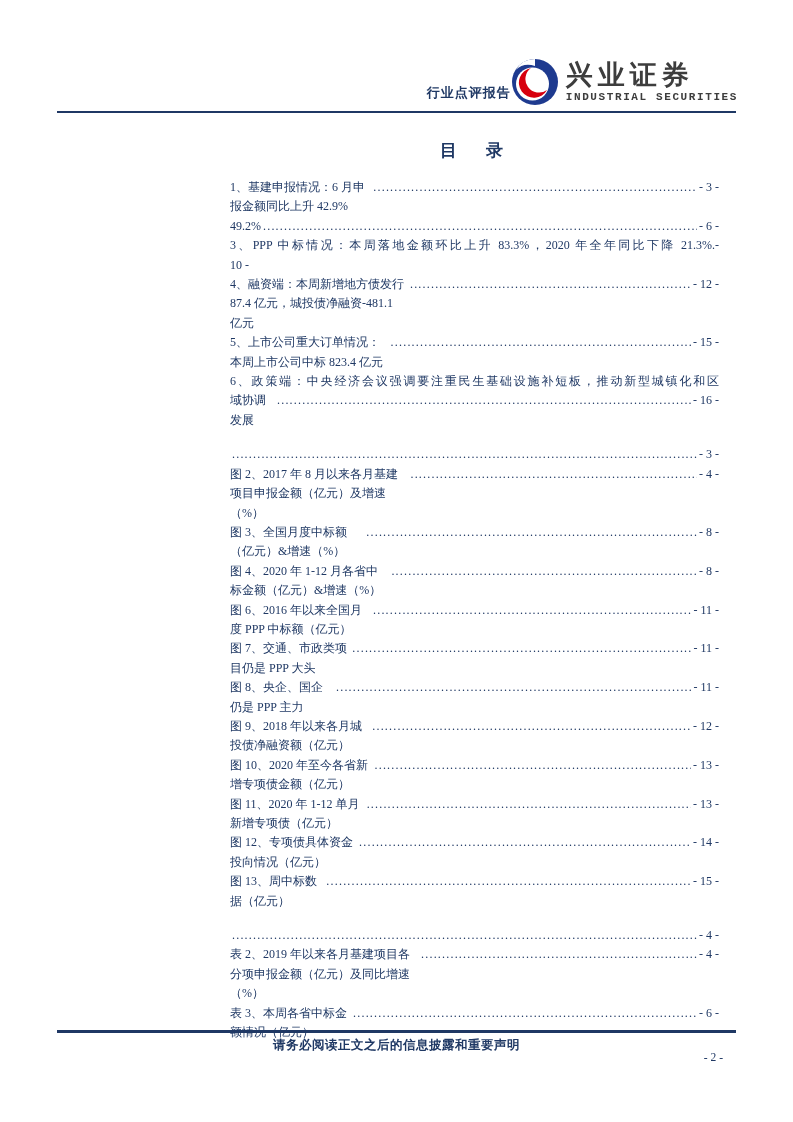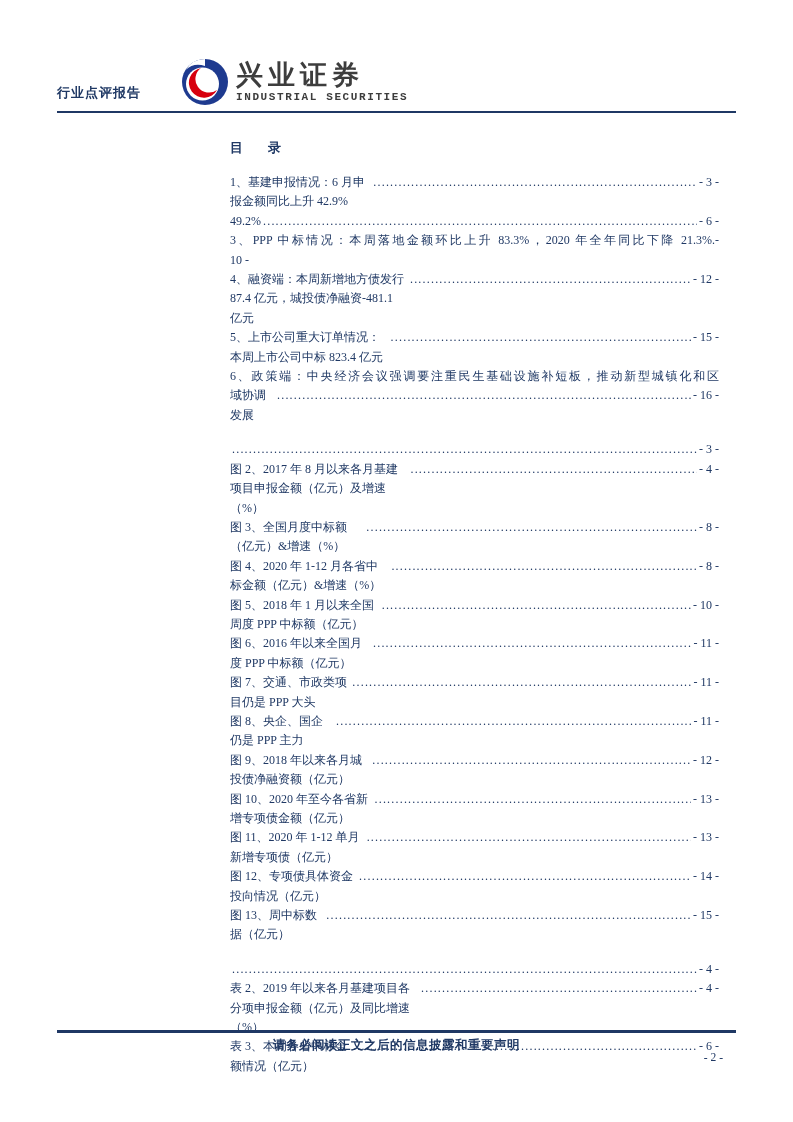--- a/index.html
+++ b/index.html
@@ -7,21 +7,21 @@
     position:relative;
     width:793px;height:1122px;
     background:#ffffff;
     font-family:"Liberation Serif","DejaVu Serif",serif;
     color:#1f3864;
     overflow:hidden;
   }
   
   .header{
     position:absolute;left:57px;right:55px;top:48px;height:58px;
-    display:flex;justify-content:flex-start;align-items:flex-end;gap:40px;
+    display:flex;justify-content:flex-end;align-items:flex-end;
   }
   .report-type{
     font-size:13px;font-weight:bold;color:#1f3864;
     letter-spacing:1px;padding-bottom:4px;
   }
   .brand{display:flex;align-items:center;gap:7px;}
   .brand-ball{width:48px;height:48px;flex:0 0 auto;}
   .brand-text{display:flex;flex-direction:column;align-items:flex-start;line-height:1;}
   .brand-cn{
     font-size:27px;font-weight:bold;color:#3d3d3d;letter-spacing:5px;
@@ -29,21 +29,21 @@
   }
   .brand-en{
     font-size:11px;font-weight:bold;color:#3d3d3d;letter-spacing:1.6px;
     margin-top:3px;font-family:Liberation Mono, monospace;
   }
   .header-rule{position:absolute;left:57px;right:57px;top:111px;height:2px;background:#1f3864;}
 
   
   .toc{position:absolute;left:230px;top:139px;width:489px;}
   .toc-title{
-    text-align:left;font-size:13px;font-weight:bold;color:#1f3864;
+    text-align:center;font-size:17px;font-weight:bold;color:#1f3864;
     letter-spacing:6px;margin-bottom:16px;
   }
   .toc-section{margin-bottom:15px;}
   .toc-line{
     display:flex;align-items:flex-start;
     font-size:12px;line-height:19.4px;color:#1f3864;
   }
   .toc-text{white-space:pre-wrap;flex:0 1 auto;}
   .toc-text.fill{width:100%;text-align:justify;text-align-last:justify;}
   .leader{
@@ -146,25 +146,20 @@
             <span class="toc-text">图 3、全国月度中标额（亿元）&amp;增速（%） </span>
             <span class="leader"></span>
             <span class="toc-page">- 8 -</span>
           </div>
           <div class="toc-line">
             <span class="toc-text">图 4、2020 年 1-12 月各省中标金额（亿元）&amp;增速（%） </span>
             <span class="leader"></span>
             <span class="toc-page">- 8 -</span>
           </div>
           <div class="toc-line">
-            <span class="toc-text">图 5、2018 年 1 月以来全国周度 PPP 中标额（亿元） </span>
-            <span class="leader"></span>
-            <span class="toc-page">- 10 -</span>
-          </div>
-          <div class="toc-line">
             <span class="toc-text">图 6、2016 年以来全国月度 PPP 中标额（亿元） </span>
             <span class="leader"></span>
             <span class="toc-page">- 11 -</span>
           </div>
           <div class="toc-line">
             <span class="toc-text">图 7、交通、市政类项目仍是 PPP 大头 </span>
             <span class="leader"></span>
             <span class="toc-page">- 11 -</span>
           </div>
           <div class="toc-line">

